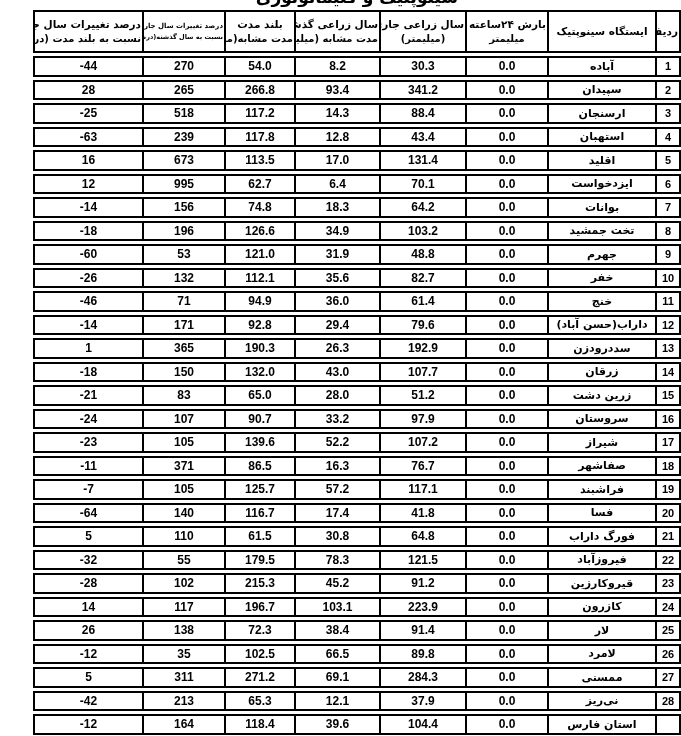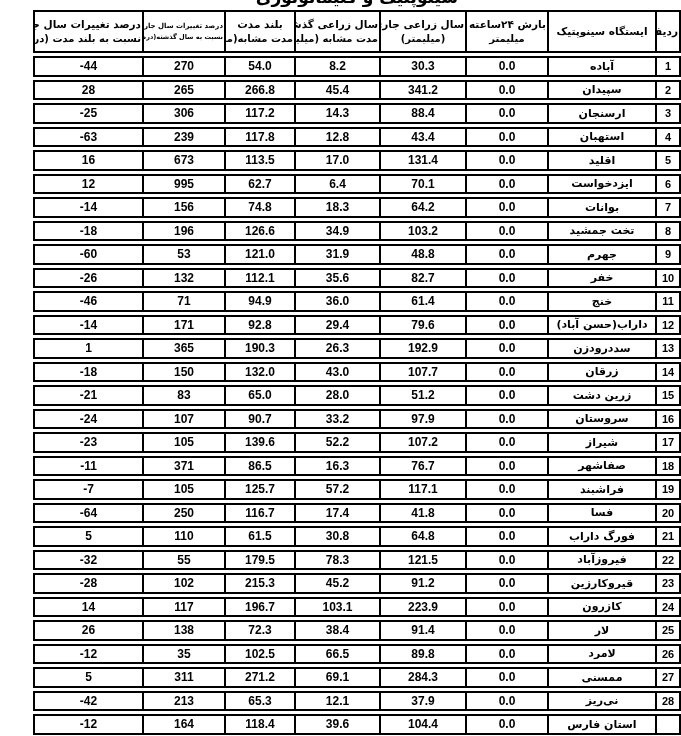--- a/index.html
+++ b/index.html
@@ -133,33 +133,33 @@
           <td class="num">8.2</td>
           <td class="num">54.0</td>
           <td class="num">270</td>
           <td class="num">-44</td>
         </tr>
         <tr>
           <td class="radif">2</td>
           <td class="station">سپیدان</td>
           <td class="num">0.0</td>
           <td class="num">341.2</td>
-          <td class="num">45.4</td>
+          <td class="num">93.4</td>
           <td class="num">266.8</td>
           <td class="num">265</td>
           <td class="num">28</td>
         </tr>
         <tr>
           <td class="radif">3</td>
           <td class="station">ارسنجان</td>
           <td class="num">0.0</td>
           <td class="num">88.4</td>
           <td class="num">14.3</td>
           <td class="num">117.2</td>
-          <td class="num">306</td>
+          <td class="num">518</td>
           <td class="num">-25</td>
         </tr>
         <tr>
           <td class="radif">4</td>
           <td class="station">استهبان</td>
           <td class="num">0.0</td>
           <td class="num">43.4</td>
           <td class="num">12.8</td>
           <td class="num">117.8</td>
           <td class="num">239</td>
@@ -315,21 +315,21 @@
           <td class="num">105</td>
           <td class="num">-7</td>
         </tr>
         <tr>
           <td class="radif">20</td>
           <td class="station">فسا</td>
           <td class="num">0.0</td>
           <td class="num">41.8</td>
           <td class="num">17.4</td>
           <td class="num">116.7</td>
-          <td class="num">250</td>
+          <td class="num">140</td>
           <td class="num">-64</td>
         </tr>
         <tr>
           <td class="radif">21</td>
           <td class="station">فورگ داراب</td>
           <td class="num">0.0</td>
           <td class="num">64.8</td>
           <td class="num">30.8</td>
           <td class="num">61.5</td>
           <td class="num">110</td>

